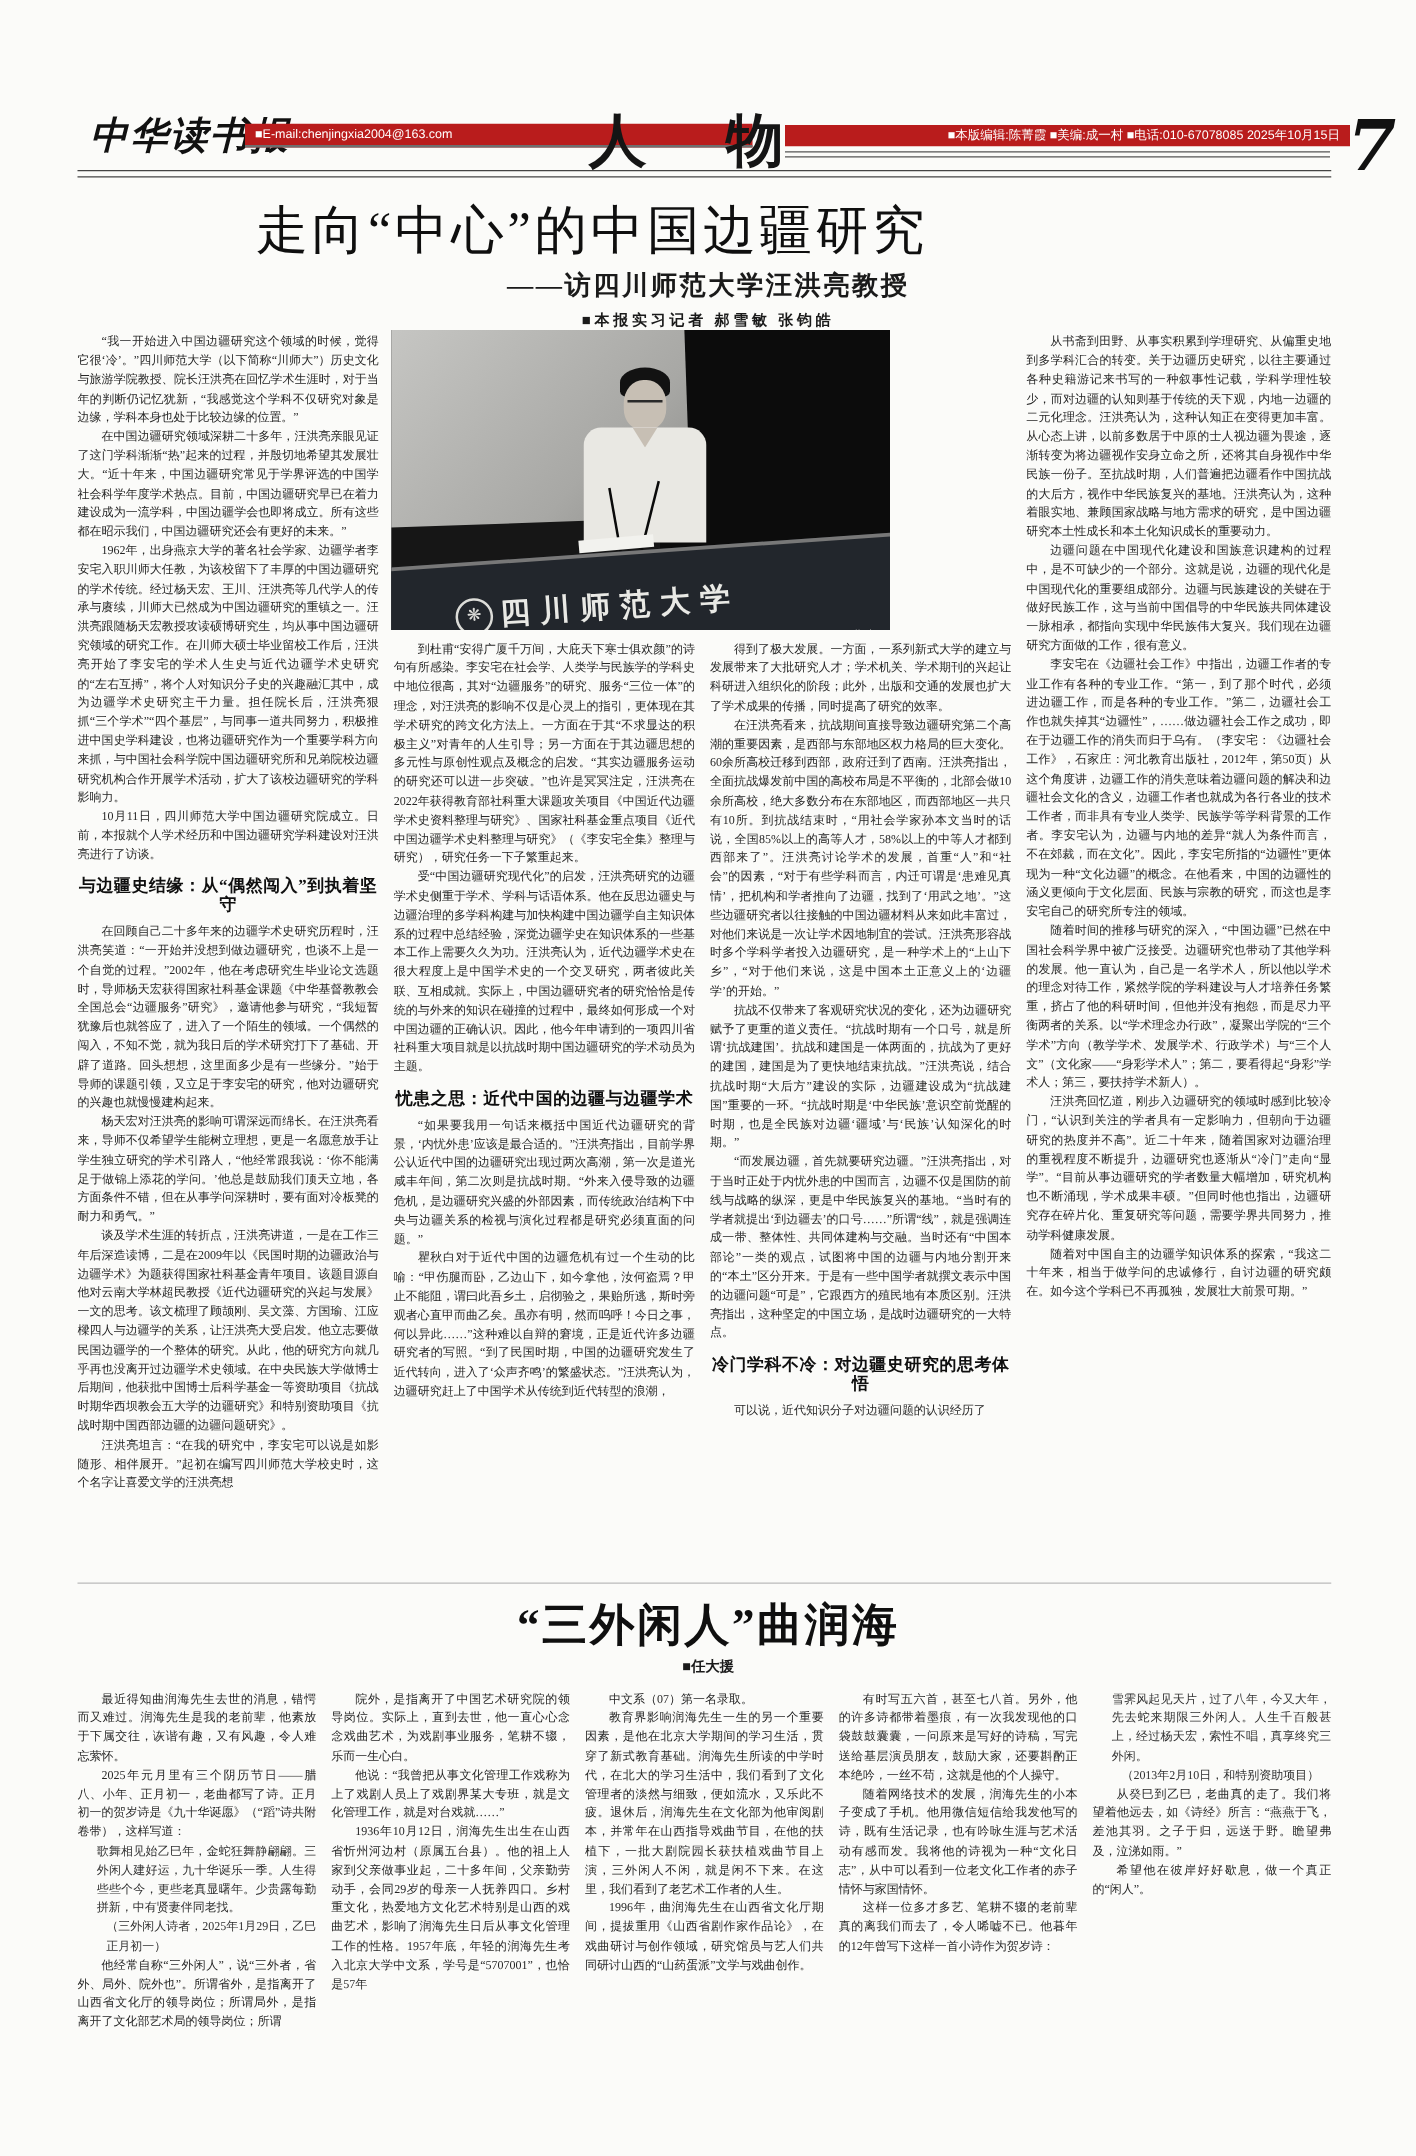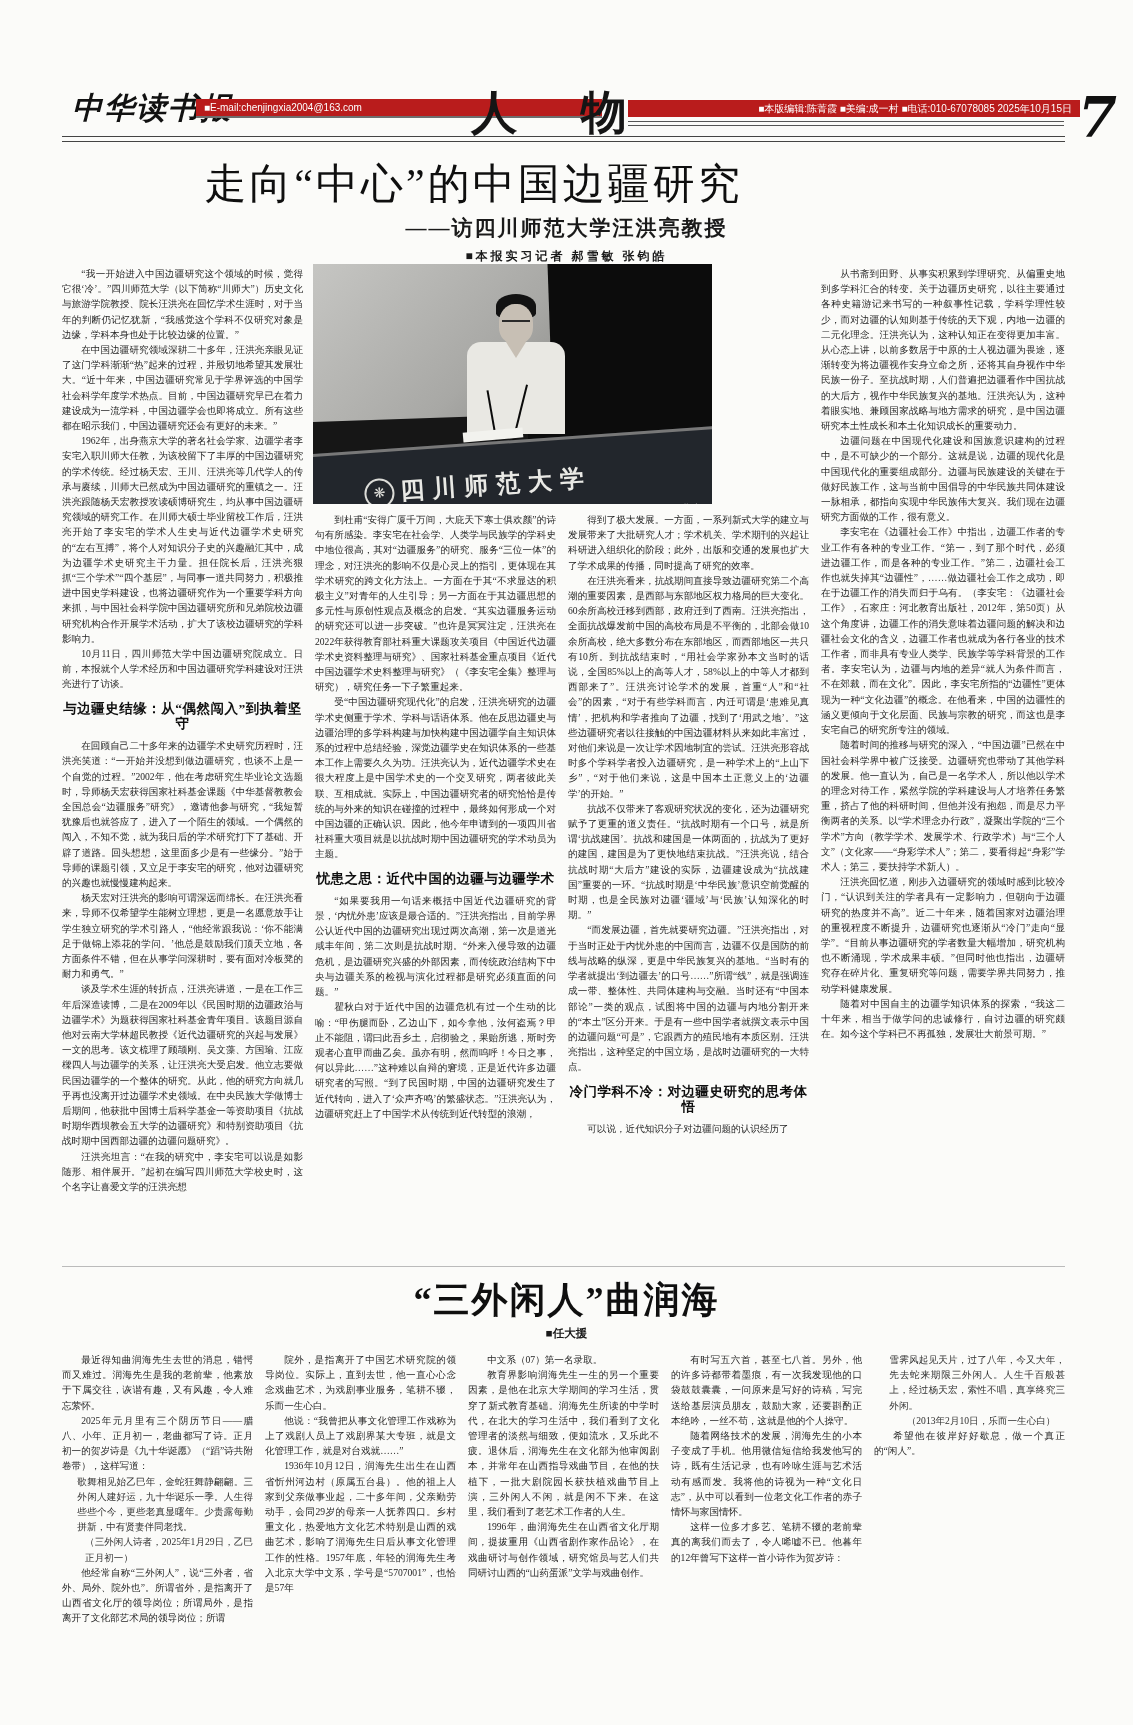--- a/index.html
+++ b/index.html
@@ -151,17 +151,18 @@
       <p>教育界影响润海先生一生的另一个重要因素，是他在北京大学期间的学习生活，贯穿了新式教育基础。润海先生所读的中学时代，在北大的学习生活中，我们看到了文化管理者的淡然与细致，便如流水，又乐此不疲。退休后，润海先生在文化部为他审阅剧本，并常年在山西指导戏曲节目，在他的扶植下，一批大剧院园长获扶植戏曲节目上演，三外闲人不闲，就是闲不下来。在这里，我们看到了老艺术工作者的人生。</p>
       <p>1996年，曲润海先生在山西省文化厅期间，提拔重用《山西省剧作家作品论》，在戏曲研讨与创作领域，研究馆员与艺人们共同研讨山西的“山药蛋派”文学与戏曲创作。</p>
     </div>
   <div class="col bc b4">
       <p>有时写五六首，甚至七八首。另外，他的许多诗都带着墨痕，有一次我发现他的口袋鼓鼓囊囊，一问原来是写好的诗稿，写完送给基层演员朋友，鼓励大家，还要斟酌正本绝吟，一丝不苟，这就是他的个人操守。</p>
       <p>随着网络技术的发展，润海先生的小本子变成了手机。他用微信短信给我发他写的诗，既有生活记录，也有吟咏生涯与艺术活动有感而发。我将他的诗视为一种“文化日志”，从中可以看到一位老文化工作者的赤子情怀与家国情怀。</p>
       <p>这样一位多才多艺、笔耕不辍的老前辈真的离我们而去了，令人唏嘘不已。他暮年的12年曾写下这样一首小诗作为贺岁诗：</p>
     </div>
   <div class="col bc b5">
       <p class="poem">雪霁风起见天片，过了八年，今又大年，先去蛇来期限三外闲人。人生千百般甚上，经过杨天宏，索性不唱，真享终究三外闲。</p>
-      <p class="note-r">（2013年2月10日，乐而一生心白）</p>
+      <p class="note-r">（2013年2月10日，和特别资助项目）</p>
+      <p>从癸巳到乙巳，老曲真的走了。我们将望着他远去，如《诗经》所言：“燕燕于飞，差池其羽。之子于归，远送于野。瞻望弗及，泣涕如雨。”</p>
       <p>希望他在彼岸好好歇息，做一个真正的“闲人”。</p>
     </div>
 
 </div>
 
 </body></html>

